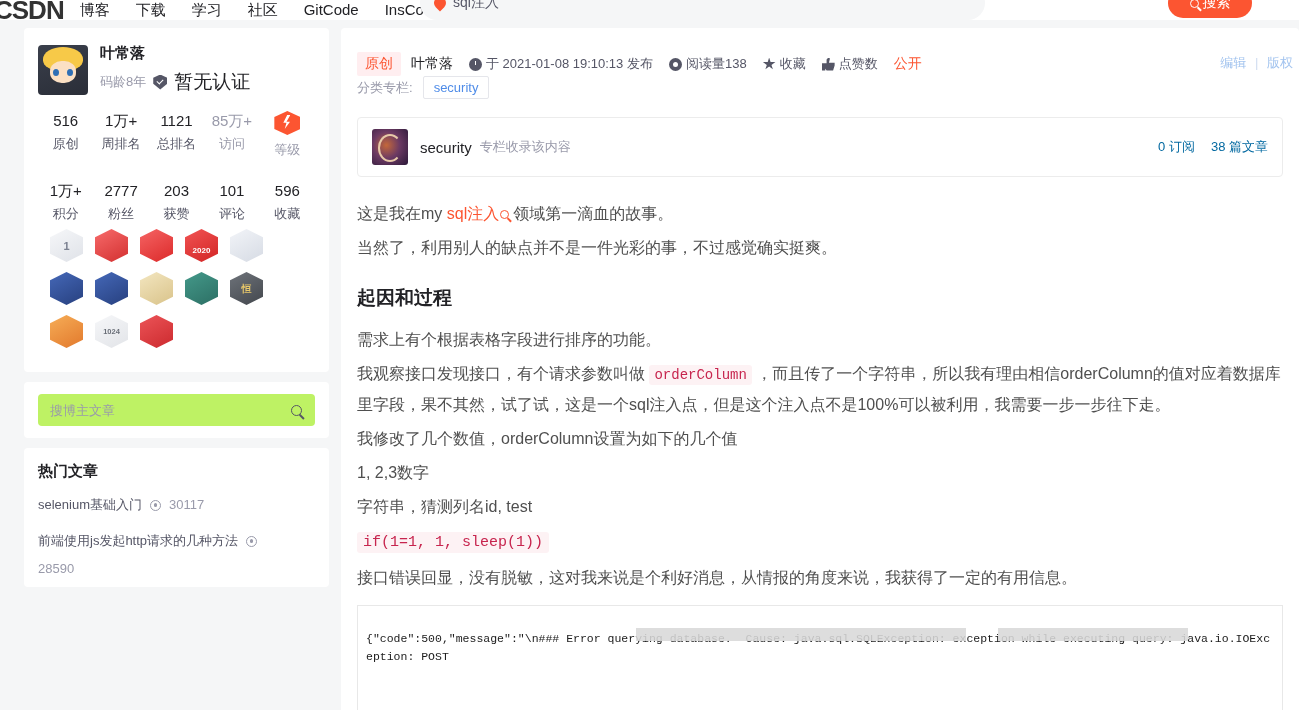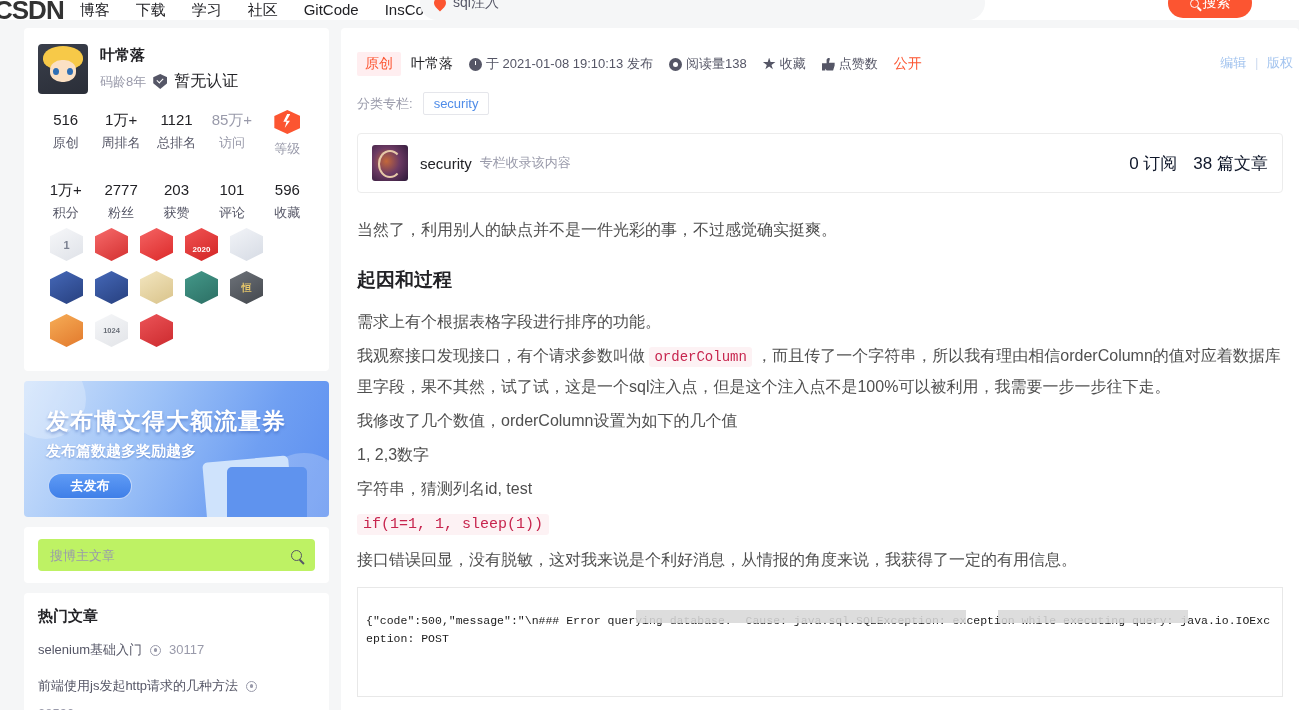--- a/index.html
+++ b/index.html
@@ -95,21 +95,21 @@
     width: 14px; height: 15px; flex: none;
     background: #555666;
     clip-path: polygon(50% 0%, 100% 22%, 100% 62%, 50% 100%, 0% 62%, 0% 22%);
     position: relative;
   }
   .shield::after {
     content:""; position:absolute; left:4px; top:4px;
     width:5px; height:3px; border-left:1.6px solid #fff; border-bottom:1.6px solid #fff;
     transform: rotate(-45deg);
   }
-  .psub .cert { font-size: 16px; color: #222226; }
+  .psub .cert { font-size: 19px; color: #222226; }
 
   .stats { display: flex; margin-top: 16px; }
   .stat { flex: 1; text-align: center; }
   .stat .num { font-size: 15px; color: #222226; line-height: 20px; }
   .stat .lbl { font-size: 13px; color: #555666; margin-top: 4px; }
   .stat.muted .num, .stat.muted .lbl { color: #999aaa; }
   .lvl-badge {
     width: 26px; height: 24px; margin: 0 auto;
     background: #fc5531;
     clip-path: polygon(50% 0%, 100% 25%, 100% 75%, 50% 100%, 0% 75%, 0% 25%);
@@ -266,21 +266,21 @@
     clip-path: polygon(0 45%, 28% 45%, 28% 100%, 0 100%, 0 45%, 38% 45%, 38% 16%, 52% 0, 64% 8%, 56% 40%, 100% 40%, 100% 62%, 88% 100%, 38% 100%);
   }
   .pub { color: #fc5531; margin-left: 8px; font-size: 14px; }
   .meta-right {
     position: absolute; right: -10px; top: 2px;
     font-size: 13px; color: #a3c4ef; white-space: nowrap;
   }
   .meta-right span { cursor: pointer; }
   .meta-right .sep { color: #d0ddf0; margin: 0 5px; }
 
-  .cat { display: flex; align-items: center; gap: 10px; margin-top: 16px; }
+  .cat { display: flex; align-items: center; gap: 10px; }
   .cat .lbl { font-size: 13px; color: #999aaa; }
   .cat .tag {
     border: 1px solid #e5e6eb; border-radius: 2px;
     padding: 3px 10px; font-size: 13px; color: #4f8ce8; cursor: pointer;
   }
 
   .col-card {
     margin-top: 18px; border: 1px solid #ececec; border-radius: 4px;
     height: 60px; display: flex; align-items: center; padding: 0 14px;
   }
@@ -291,21 +291,21 @@
   }
   .col-thumb::after {
     content: ""; position: absolute; left: 6px; top: 5px;
     width: 20px; height: 24px; border: 2.5px solid #e7c9a8;
     border-radius: 50%; border-right-color: transparent;
   }
   .col-name { font-size: 15px; color: #222226; margin-left: 12px; }
   .col-desc { font-size: 13px; color: #999aaa; margin-left: 8px; }
   .col-right {
     margin-left: auto; display: flex; gap: 16px;
-    font-size: 17px; color: #0f172a;
+    font-size: 13px; color: #0369a1;
   }
 
   .body { margin-top: 22px; }
   .body p {
     font-size: 16px; line-height: 30px; color: #4f4f4f; margin-bottom: 4px;
   }
   .body h2 {
     font-size: 19px; font-weight: bold; color: #222226;
     margin: 22px 0 14px 0;
   }
@@ -452,29 +452,20 @@
             <span style="font-size:10px;color:#e8c86a">恒</span>
           </div>
         <div class="hexb" style="background:linear-gradient(150deg,#f6ad57,#e2792c)"></div>
         <div class="hexb" style="background:linear-gradient(150deg,#f6f7f9,#e2e4e8)">
             <span style="font-size:7.5px;color:#6a6f78">1024</span>
           </div>
         <div class="hexb" style="background:linear-gradient(150deg,#ec5458,#cc2a2e)"></div>
       </div>
     </div>
 
-    <div class="card banner">
-      <div class="circ"></div>
-      <div class="circ2"></div>
-      <div class="clip"></div>
-      <div class="clip2"></div>
-      <div class="b1">发布博文得大额流量券</div>
-      <div class="b2">发布篇数越多奖励越多</div>
-      <div class="bbtn">去发布</div>
-    </div>
 
     <div class="card bsearch-card">
       <div class="bsearch">
         <input placeholder="搜博主文章" style="">
         <div class="sbtn">
           <span class="mag-d"></span>
         </div>
       </div>
     </div>
 
@@ -533,20 +524,23 @@
       <div class="col-thumb"></div>
       <span class="col-name">security</span>
       <span class="col-desc">专栏收录该内容</span>
       <span class="col-right">
         <span>0 订阅</span>
         <span>38 篇文章</span>
       </span>
     </div>
 
     <div class="body">
+      <p>
+        <span>这是我在my </span><span class="hl">sql注入</span><span class="inline-mag"></span><span>领域第一滴血的故事。</span>
+      </p>
       <p>当然了，利用别人的缺点并不是一件光彩的事，不过感觉确实挺爽。</p>
 
       <h2>起因和过程</h2>
 
       <p>需求上有个根据表格字段进行排序的功能。</p>
       <p>
         <span>我观察接口发现接口，有个请求参数叫做 </span><code class="ic">orderColumn</code><span> ，而且传了一个字符串，所以我有理由相信orderColumn的值对应着数据库里字段，果不其然，试了试，这是一个sql注入点，但是这个注入点不是100%可以被利用，我需要一步一步往下走。</span>
       </p>
       <p>我修改了几个数值，orderColumn设置为如下的几个值</p>
       <p>1, 2,3数字</p>

